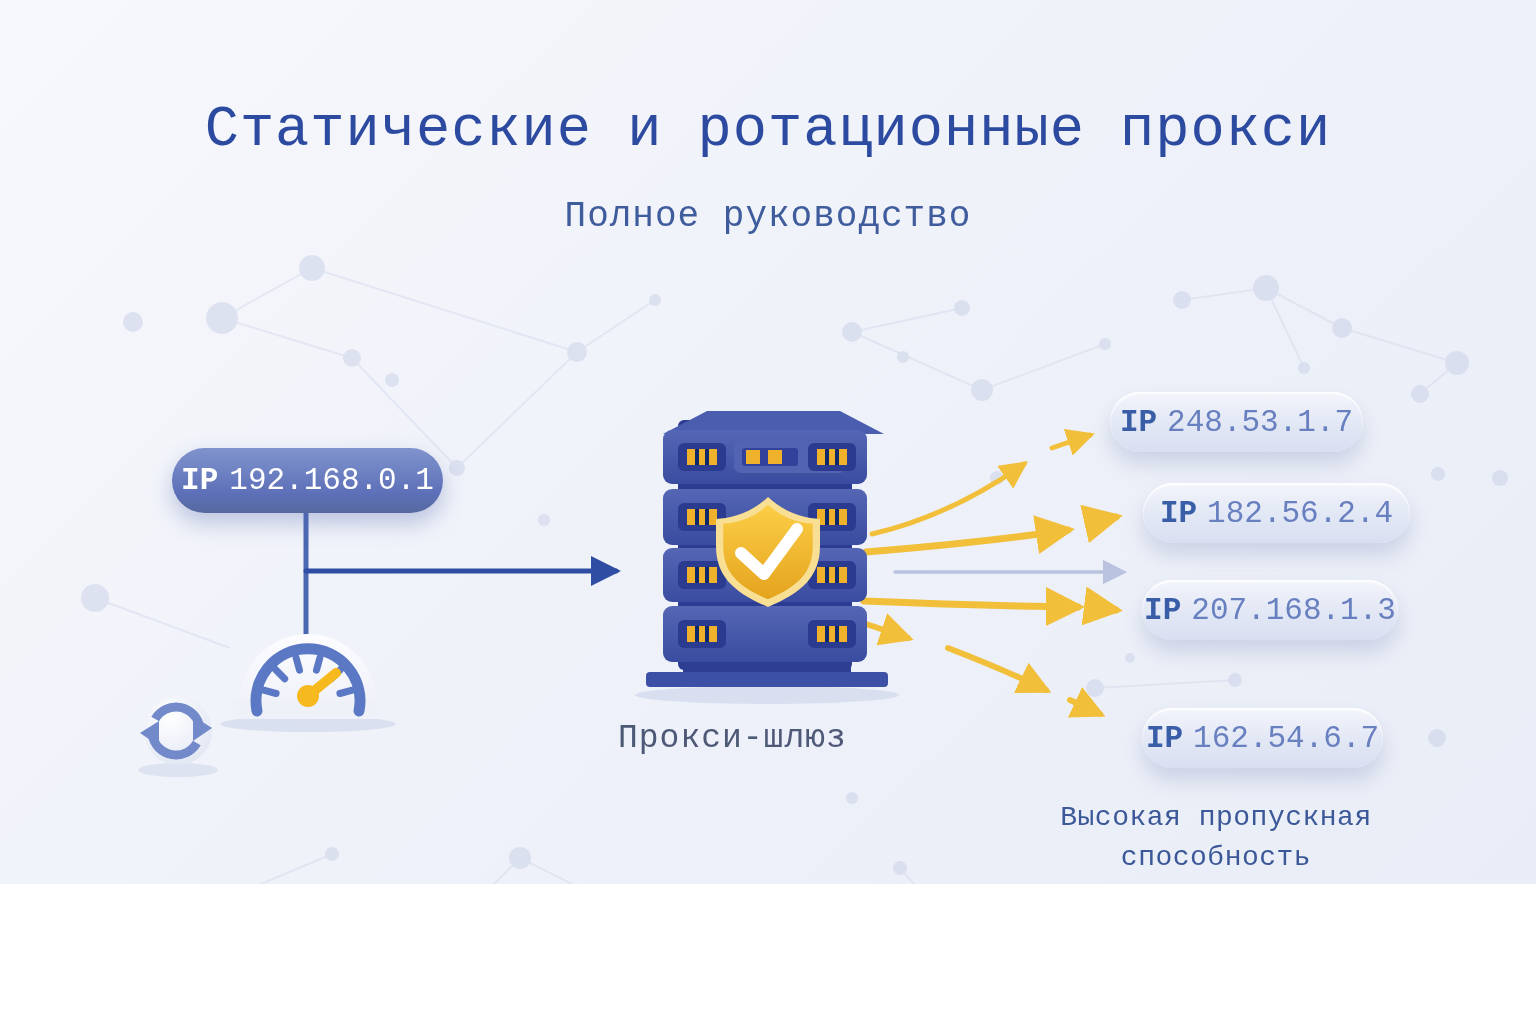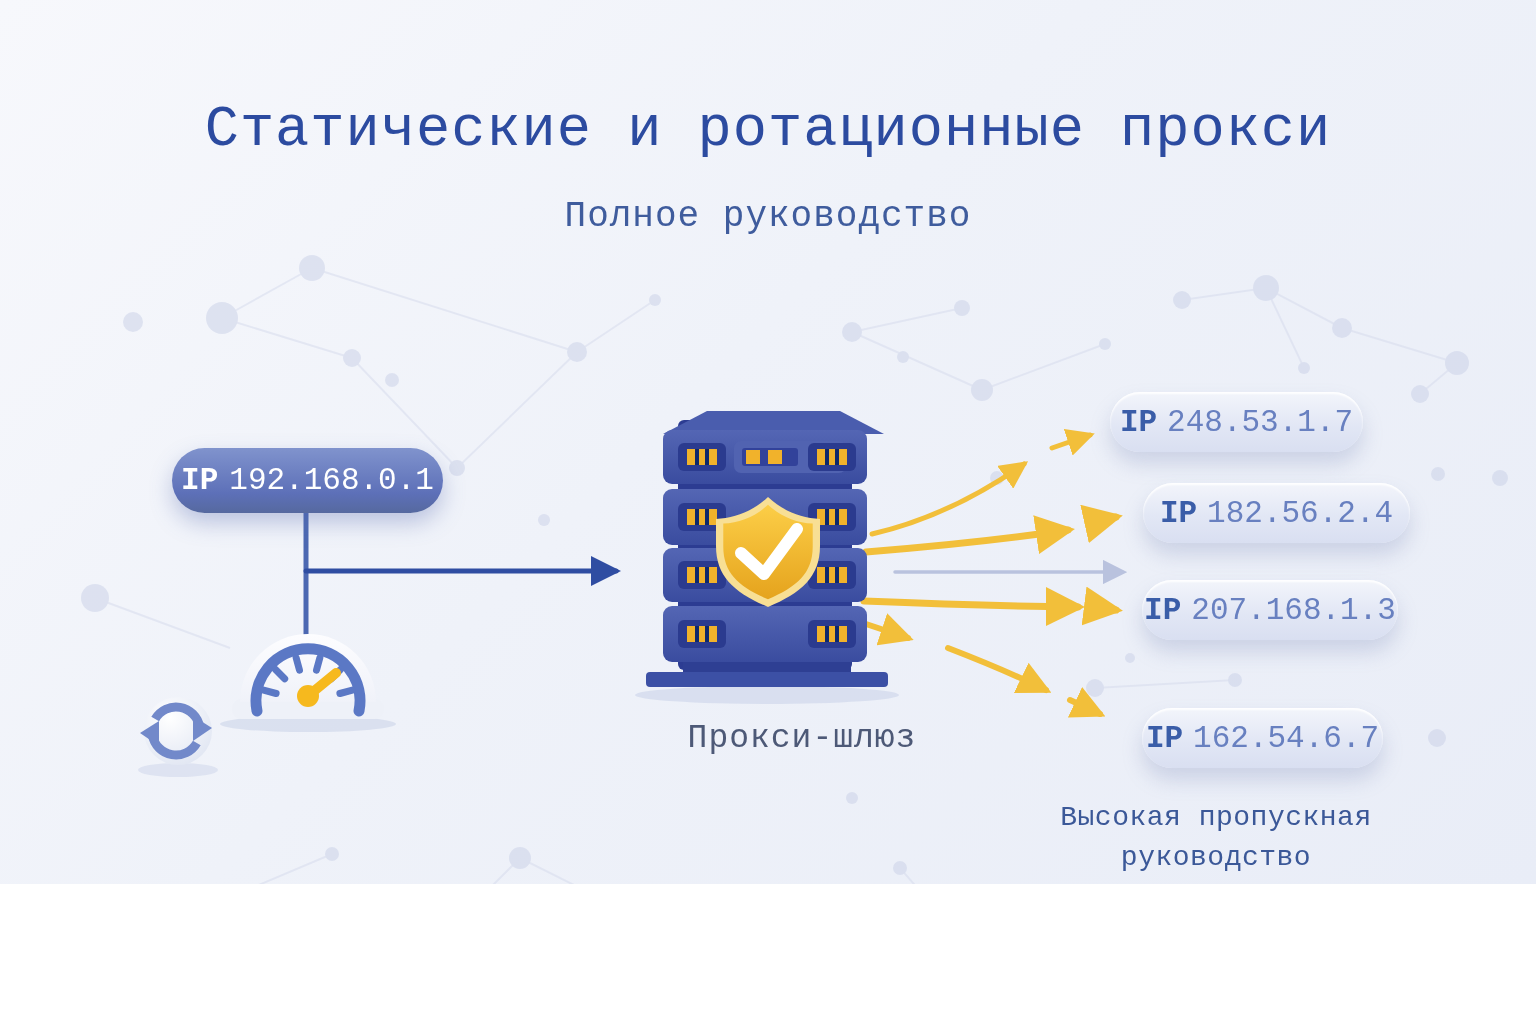--- a/index.html
+++ b/index.html
@@ -12,21 +12,21 @@
 
   .title {
     position:absolute; left:0; top:98px; width:1536px; text-align:center;
     font-size:57px; color:#2c4ba0; letter-spacing:1px; font-weight:500;
   }
   .subtitle {
     position:absolute; left:0; top:196px; width:1536px; text-align:center;
     font-size:36px; color:#3f5c9d; letter-spacing:1px;
   }
   .gateway-label {
-    position:absolute; left:652px; top:720px; width:300px; text-align:center;
+    position:absolute; left:618px; top:720px; width:300px; 
     font-size:33px; color:#4d5977; letter-spacing:1px;
   }
   .caption {
     position:absolute; left:1036px; top:798px; width:360px; text-align:center;
     font-size:28px; color:#3b5898; line-height:1.42; letter-spacing:0.5px;
   }
 
   .src-pill {
     position:absolute; left:172px; top:448px; width:271px; height:65px;
     border-radius:34px; display:flex; align-items:center; justify-content:center; gap:11px;
@@ -288,16 +288,16 @@
   </div>
   <div class="ip-pill pill-3">
     <span class="ip-tag">IP</span>
     <span class="ip-num">162.54.6.7</span>
   </div>
 
   <div class="gateway-label">Прокси-шлюз</div>
 
   <div class="caption">
     <div>Высокая пропускная</div>
-    <div>руководство</div>
+    <div>способность</div>
   </div>
 
 </div>
 
 </body></html>

